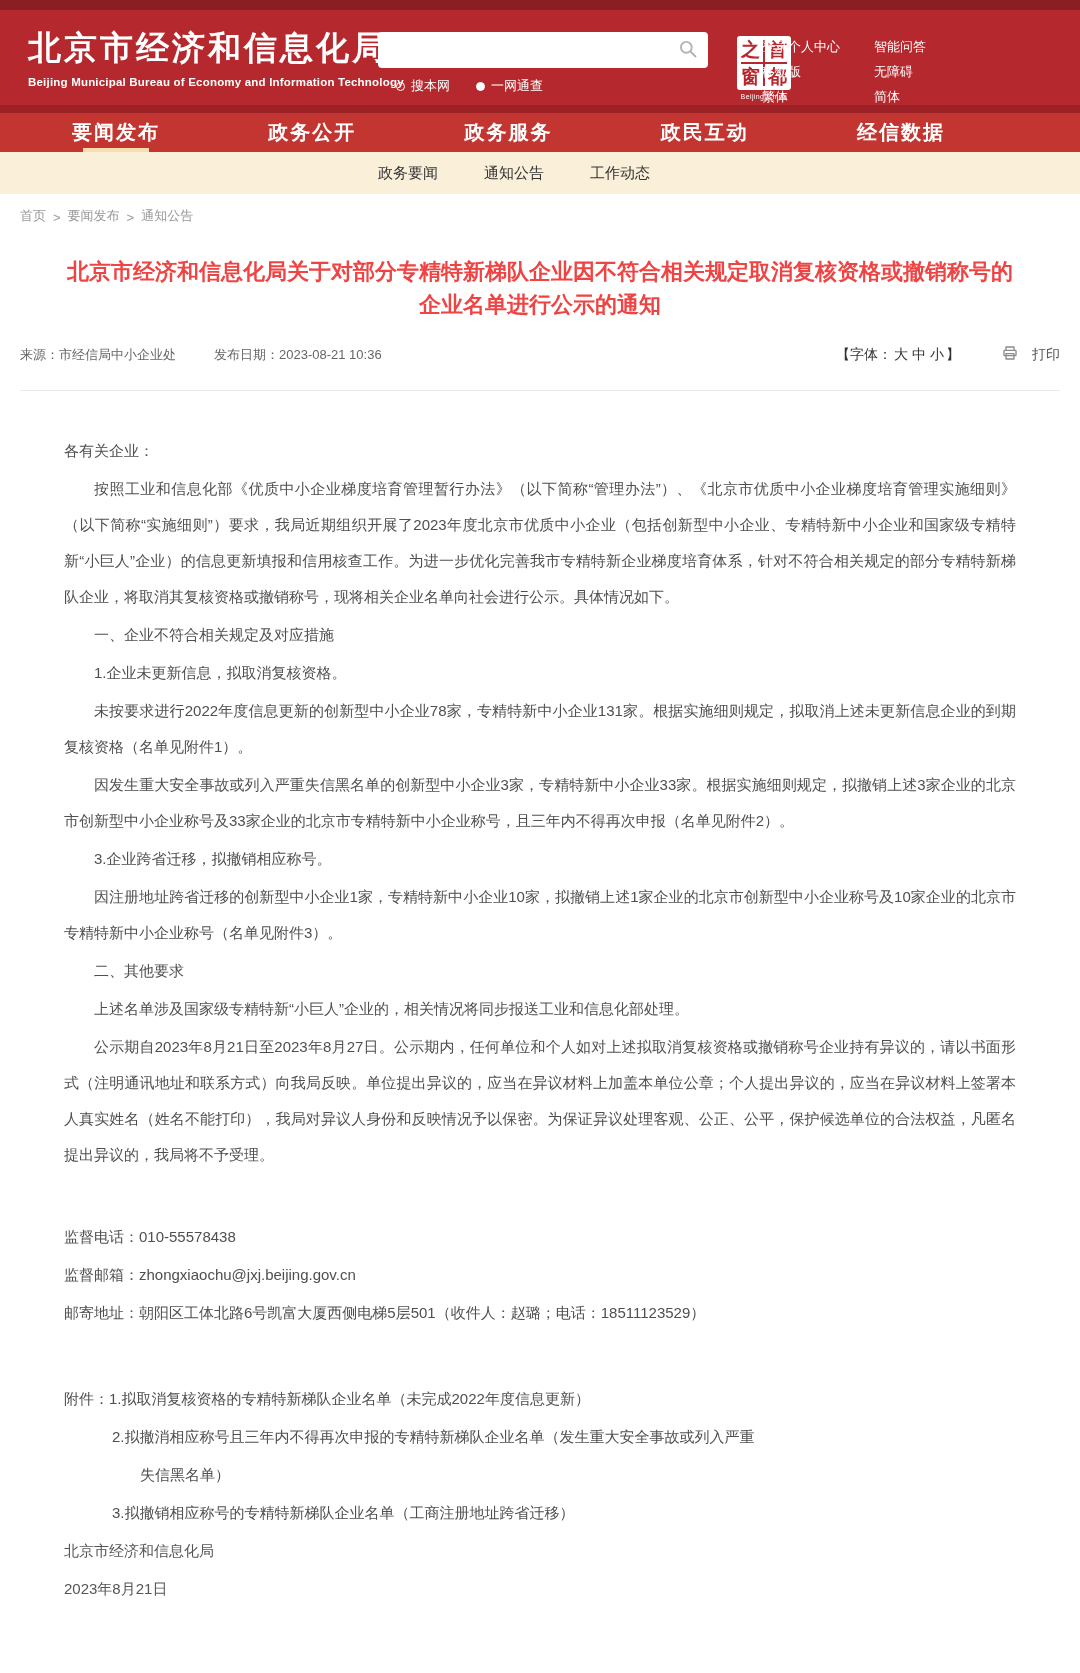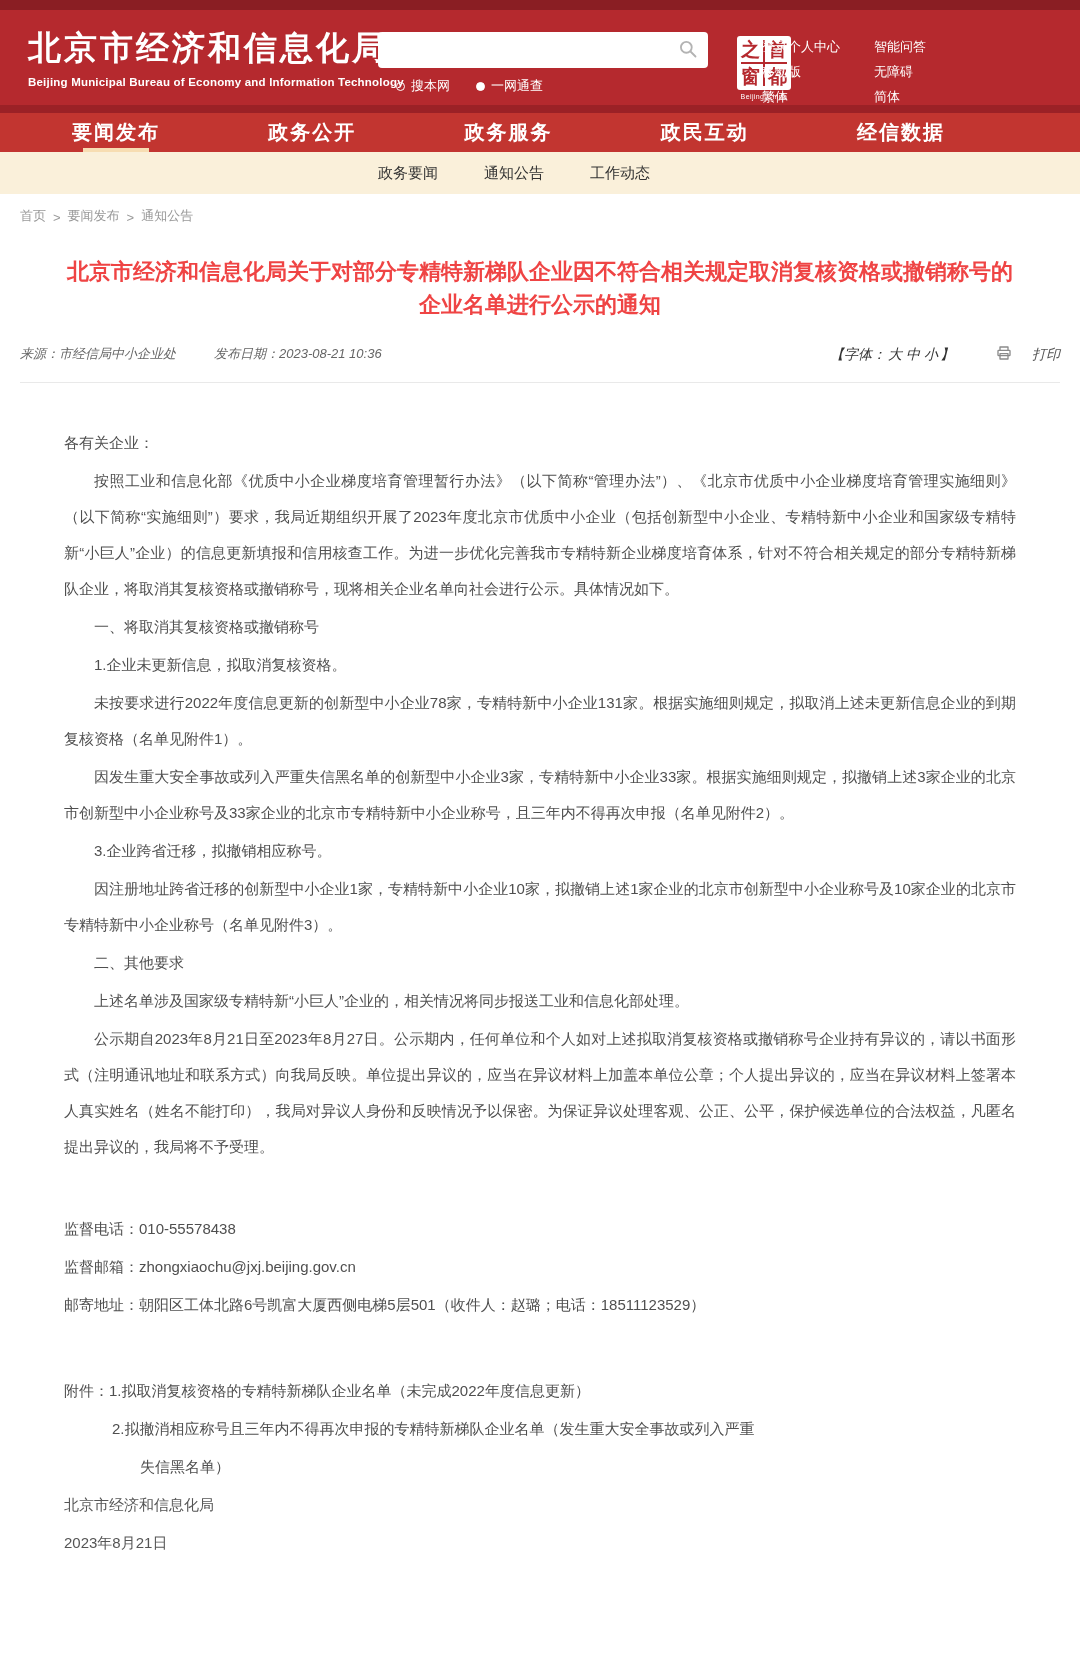--- a/index.html
+++ b/index.html
@@ -37,26 +37,26 @@
   .nav-item.active::after { content:""; position:absolute; bottom:0; left:50%; transform:translateX(-50%); width:66px; height:4px; background:#f7ddb2; }
   
   .subnav { height:42px; background:#faf0da; display:flex; align-items:center; padding-left:378px; gap:46px; }
   .subnav-item { font-size:15px; color:#333; cursor:pointer; }
   
   .breadcrumb { display:flex; align-items:flex-end; gap:7px; padding:13px 20px 8px; font-size:13px; color:#999; }
   .breadcrumb a { color:#999; text-decoration:none; cursor:pointer; }
   
   .article { padding:0 20px; }
   .article-title { max-width:955px; margin:22px auto 0; text-align:center; font-size:22px; line-height:33px; font-weight:bold; color:#ef4444; }
-  .meta-row { display:flex; justify-content:space-between; align-items:flex-start; margin-top:24px; padding:0 0 18px; border-bottom:1px solid #e9e9e9; font-size:13px; color:#666;font-style:italic; }
+  .meta-row { display:flex; justify-content:space-between; align-items:center; margin-top:24px; padding:0 0 26px; border-bottom:1px solid #e9e9e9; font-size:13px; color:#666; }
   .meta-left { display:flex; gap:38px; }
   .meta-right { display:flex; gap:42px; align-items:center; }
   .font-control { color:#333; font-size:14px; }
   .font-control .opt { cursor:pointer; margin:0 2px; }
-  .print-btn { display:flex; align-items:center; gap:20px; color:#555; cursor:pointer; font-size:14px; }
+  .print-btn { display:flex; align-items:center; gap:14px; color:#555; cursor:pointer; font-size:14px; }
   
   .body-content { padding:42px 44px 16px; font-size:15px; color:#4f4f4f; }
   .body-content p { line-height:36px; margin:0 0 2px; text-align:justify; }
   .indent { text-indent:2em; }
   .contact-block { margin-top:46px; }
   .attachments { margin-top:50px; }
   .att-sub { margin-left:48px !important; }
   .att-cont { margin-left:76px !important; }
   .sig { margin-top:46px; text-align:right; padding-right:60px; color:#555; }
   .sig-date { margin-top:8px; text-align:right; padding-right:60px; color:#555; }
@@ -157,38 +157,39 @@
           </svg>
         </span>
         <span>打印</span>
       </span>
     </div>
   </div>
 
   <div class="body-content">
     <p>各有关企业：</p>
     <p class="indent">按照工业和信息化部《优质中小企业梯度培育管理暂行办法》（以下简称“管理办法”）、《北京市优质中小企业梯度培育管理实施细则》（以下简称“实施细则”）要求，我局近期组织开展了2023年度北京市优质中小企业（包括创新型中小企业、专精特新中小企业和国家级专精特新“小巨人”企业）的信息更新填报和信用核查工作。为进一步优化完善我市专精特新企业梯度培育体系，针对不符合相关规定的部分专精特新梯队企业，将取消其复核资格或撤销称号，现将相关企业名单向社会进行公示。具体情况如下。</p>
-    <p class="indent">一、将取消其复核资格或撤销称号</p>
+    <p class="indent">一、企业不符合相关规定及对应措施</p>
     <p class="indent">1.企业未更新信息，拟取消复核资格。</p>
     <p class="indent">未按要求进行2022年度信息更新的创新型中小企业78家，专精特新中小企业131家。根据实施细则规定，拟取消上述未更新信息企业的到期复核资格（名单见附件1）。</p>
     <p class="indent">因发生重大安全事故或列入严重失信黑名单的创新型中小企业3家，专精特新中小企业33家。根据实施细则规定，拟撤销上述3家企业的北京市创新型中小企业称号及33家企业的北京市专精特新中小企业称号，且三年内不得再次申报（名单见附件2）。</p>
     <p class="indent">3.企业跨省迁移，拟撤销相应称号。</p>
     <p class="indent">因注册地址跨省迁移的创新型中小企业1家，专精特新中小企业10家，拟撤销上述1家企业的北京市创新型中小企业称号及10家企业的北京市专精特新中小企业称号（名单见附件3）。</p>
     <p class="indent">二、其他要求</p>
     <p class="indent">上述名单涉及国家级专精特新“小巨人”企业的，相关情况将同步报送工业和信息化部处理。</p>
     <p class="indent">公示期自2023年8月21日至2023年8月27日。公示期内，任何单位和个人如对上述拟取消复核资格或撤销称号企业持有异议的，请以书面形式（注明通讯地址和联系方式）向我局反映。单位提出异议的，应当在异议材料上加盖本单位公章；个人提出异议的，应当在异议材料上签署本人真实姓名（姓名不能打印），我局对异议人身份和反映情况予以保密。为保证异议处理客观、公正、公平，保护候选单位的合法权益，凡匿名提出异议的，我局将不予受理。</p>
 
     <div class="contact-block">
       <p>监督电话：010-55578438</p>
       <p>监督邮箱：zhongxiaochu@jxj.beijing.gov.cn</p>
       <p>邮寄地址：朝阳区工体北路6号凯富大厦西侧电梯5层501（收件人：赵璐；电话：18511123529）</p>
     </div>
 
     <div class="attachments">
       <p><span>附件：</span><span>1.拟取消复核资格的专精特新梯队企业名单（未完成2022年度信息更新）</span></p>
       <p class="att-sub">2.拟撤消相应称号且三年内不得再次申报的专精特新梯队企业名单（发生重大安全事故或列入严重</p>
       <p class="att-cont">失信黑名单）</p>
+      <p class="att-sub">3.拟撤销相应称号的专精特新梯队企业名单（工商注册地址跨省迁移）</p>
     </div>
 
     <p class="sig">北京市经济和信息化局</p>
     <p class="sig-date">2023年8月21日</p>
   </div>
 </main>
 
 </body></html>

